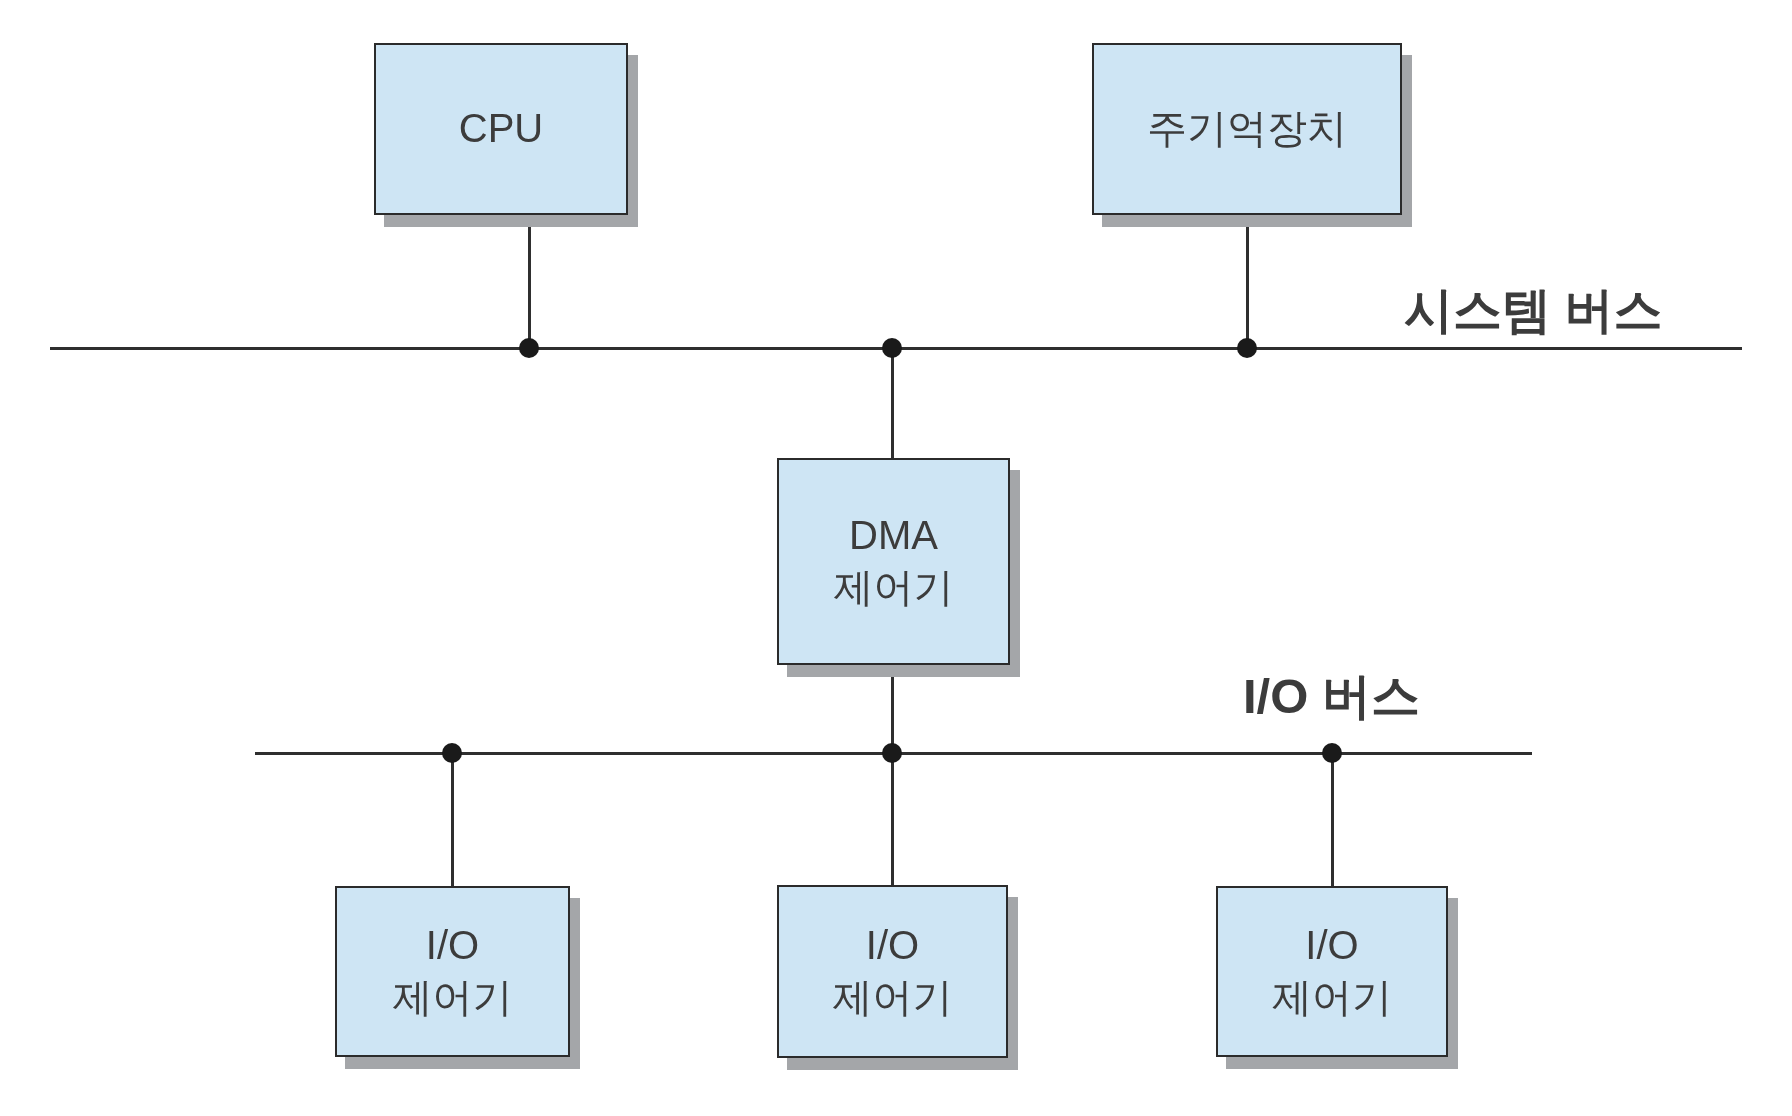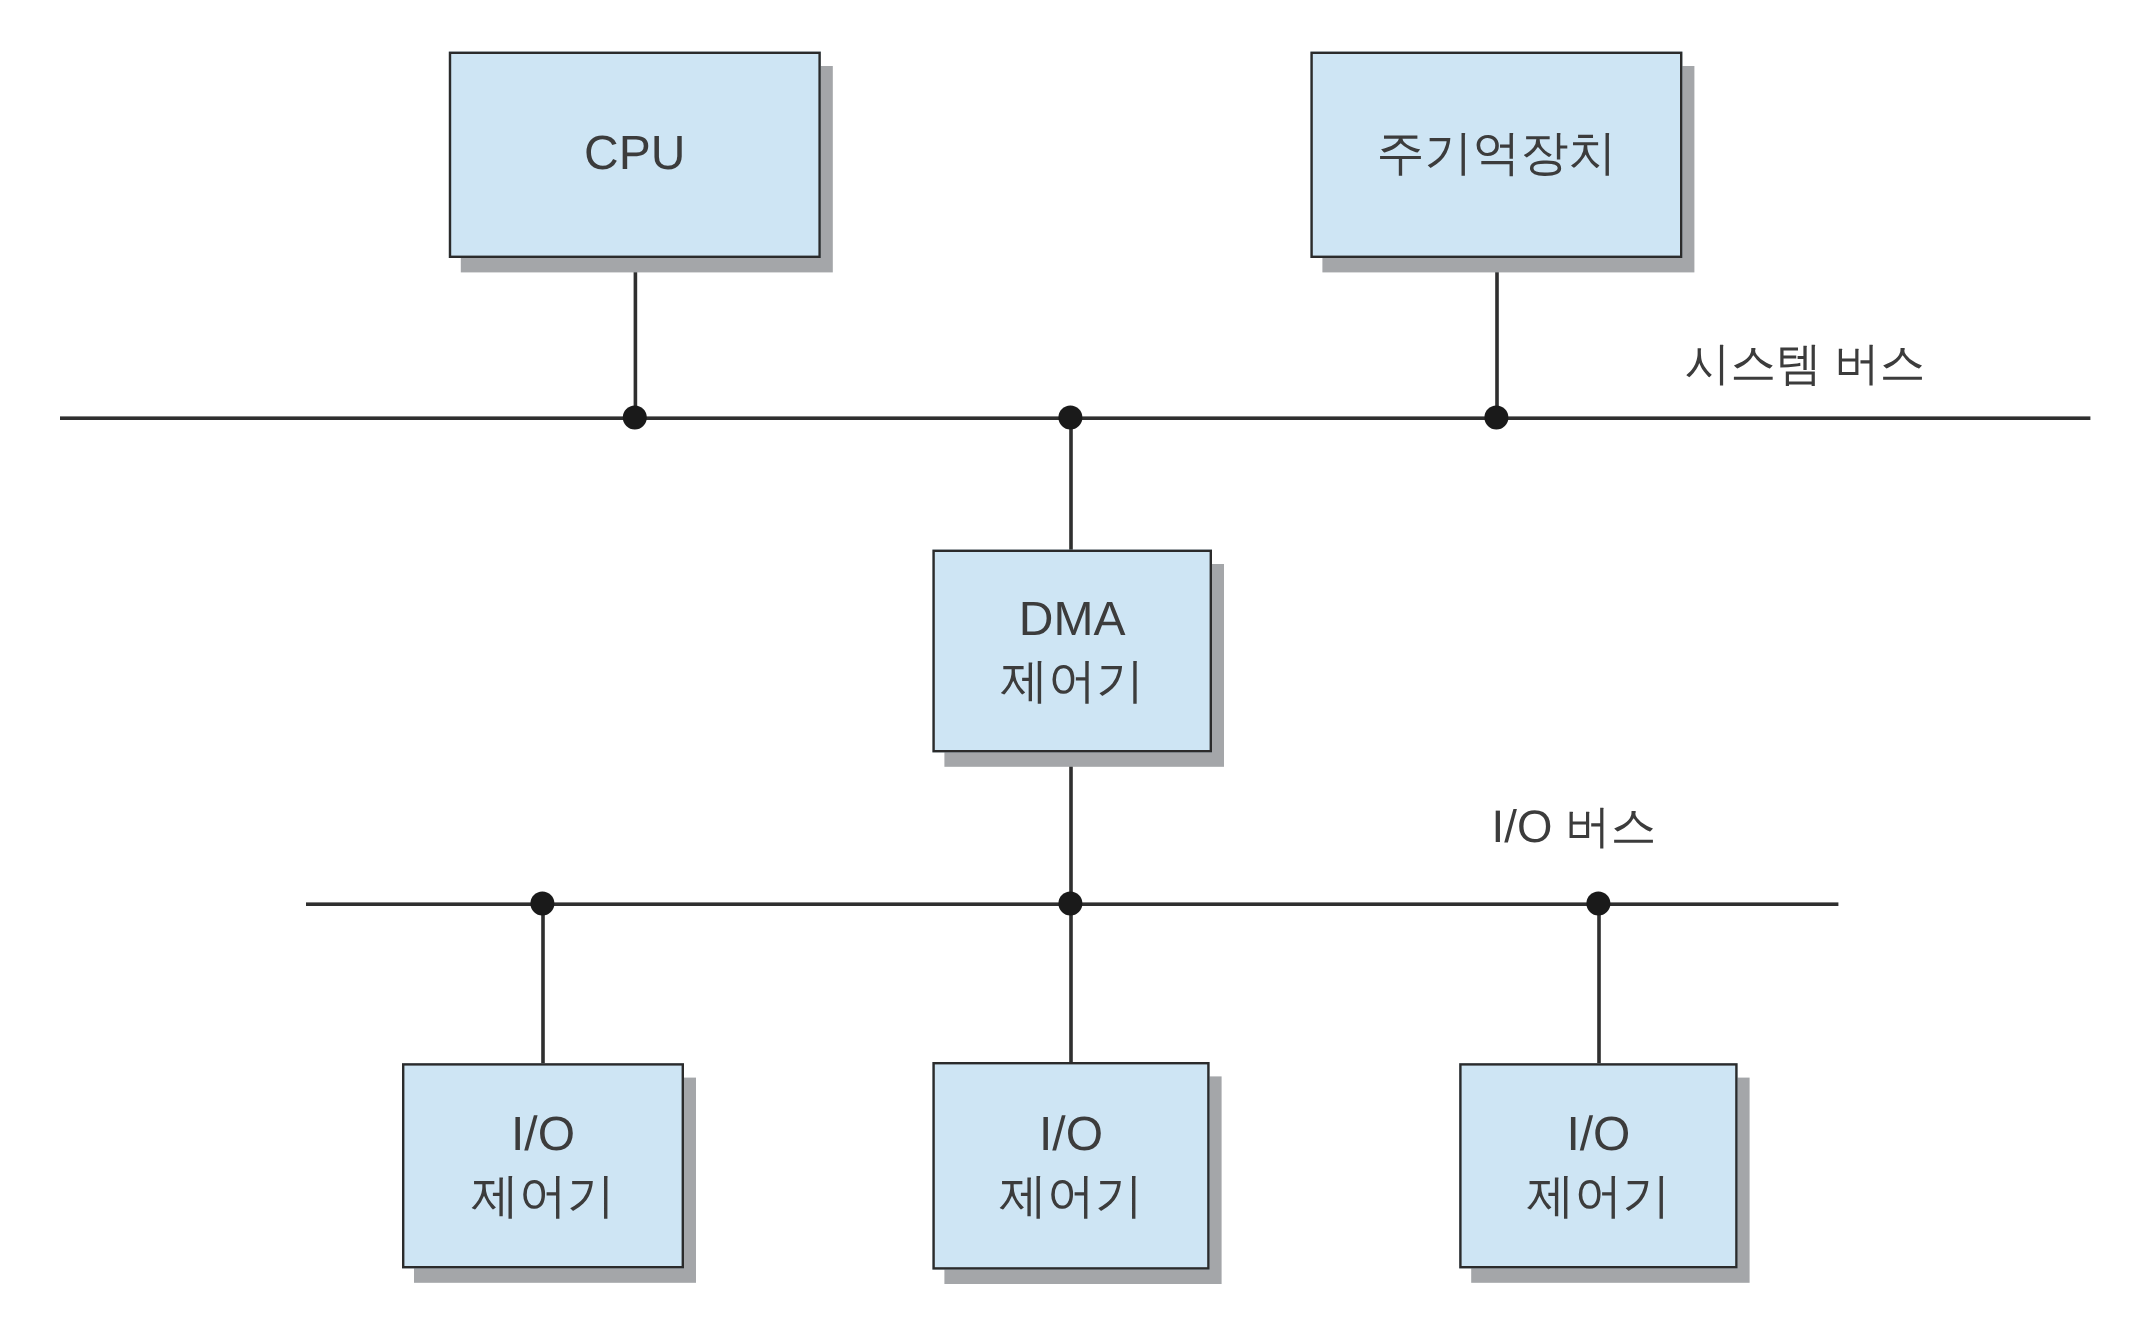--- a/index.html
+++ b/index.html
@@ -46,27 +46,28 @@
   }
   .dot{
     position:absolute;
     width:20px;height:20px;
     border-radius:50%;
     background:var(--dot);
   }
   .bus-label{
     position:absolute;
     color:var(--text);
-    font-size:38px;
+    font-size:49px;
     white-space:nowrap;
+    font-weight:bold;
   }
   
-  #cpu   {left:374px; top:43px;  width:310px; height:172px;}
+  #cpu   {left:374px; top:43px;  width:254px; height:172px;}
   #mem   {left:1092px;top:43px;  width:310px; height:172px;align-items:center;}
-  #dma   {left:777px; top:458px; width:233px; height:169px;}
+  #dma   {left:777px; top:458px; width:233px; height:207px;}
   #io1   {left:335px; top:886px; width:235px; height:171px;}
   #io2   {left:777px; top:885px; width:231px; height:173px;}
   #io3   {left:1216px;top:886px; width:232px; height:171px;}
 
   #system-bus {left:50px;  top:347px; width:1692px;}
   #io-bus     {left:255px; top:752px; width:1277px;}
 
   #conn-cpu      {left:528px;  top:215px; height:133px;}
   #conn-mem      {left:1246px; top:215px; height:133px;}
   #conn-dma-up   {left:891px;  top:349px; height:110px;}

